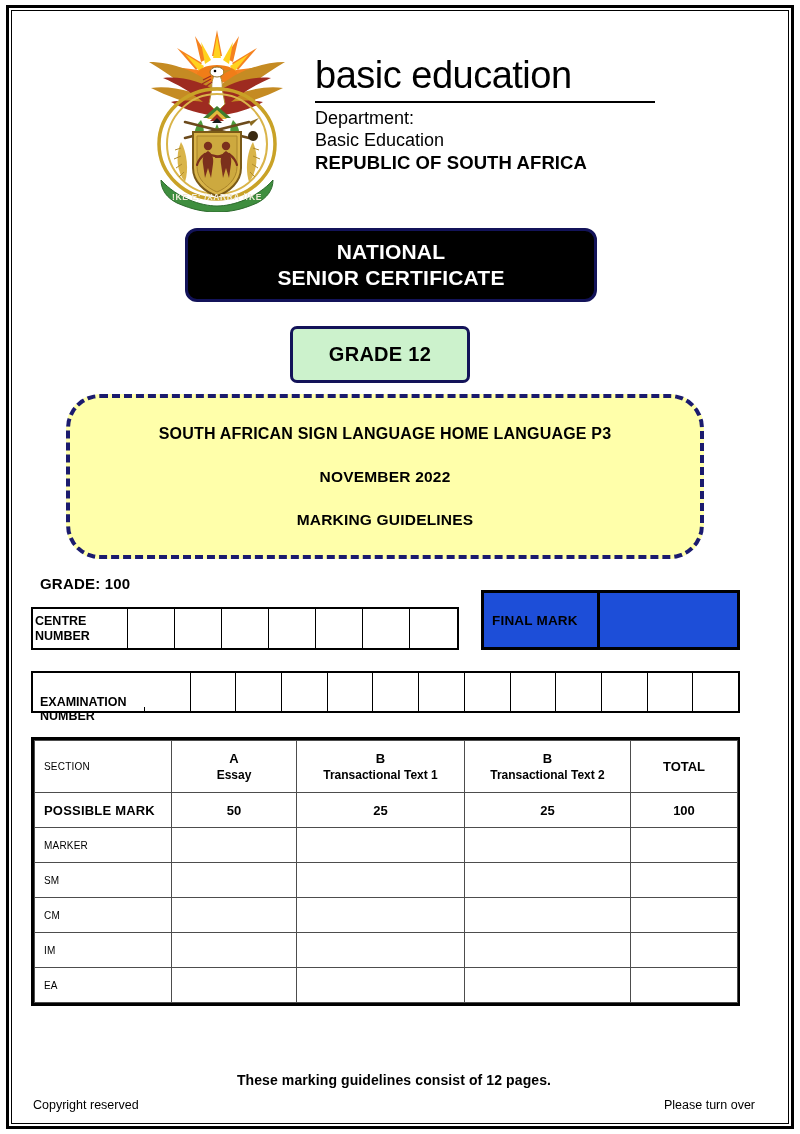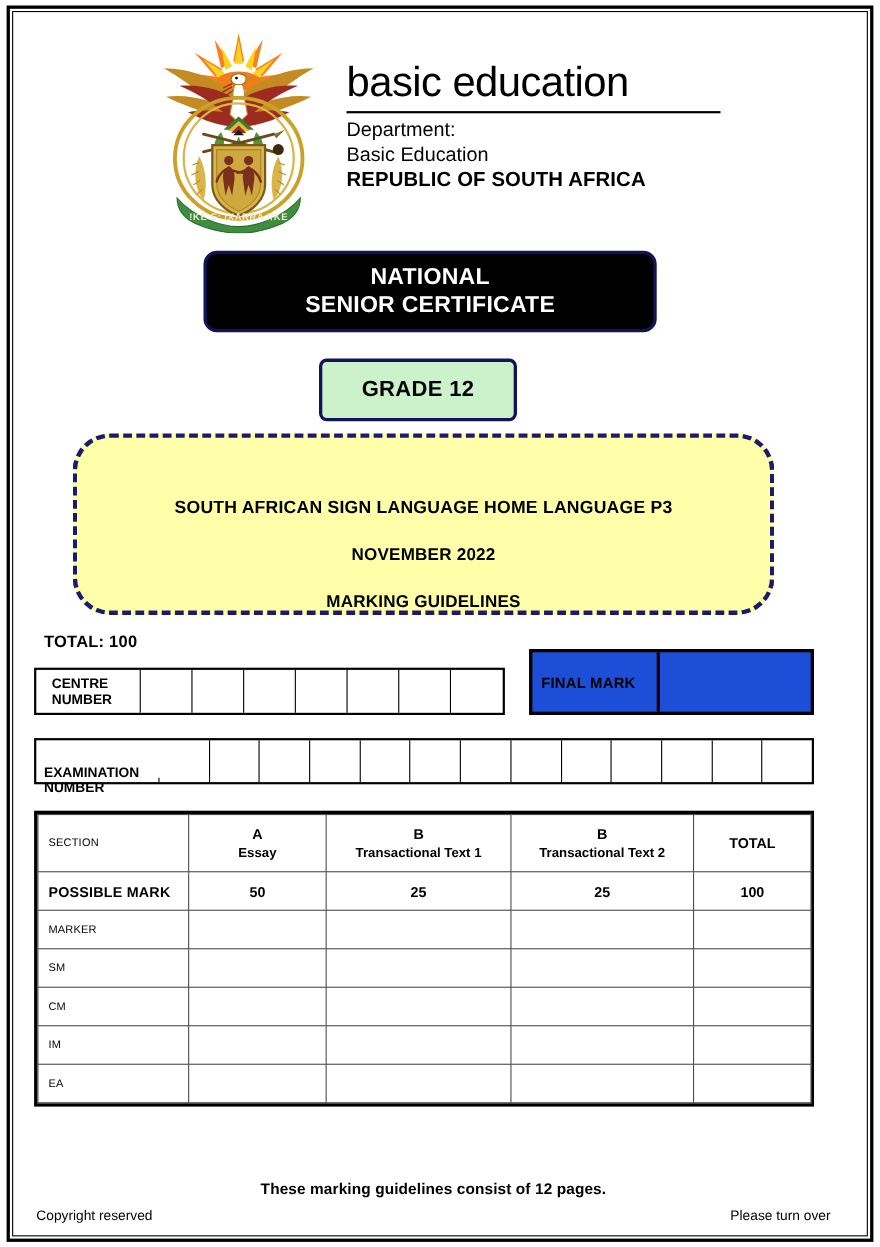--- a/index.html
+++ b/index.html
@@ -145,21 +145,21 @@
     top: 394px;
     width: 638px;
     height: 165px;
     background: #ffffaa;
     border: 4px dashed #1b1b6e;
     border-radius: 34px;
     box-sizing: border-box;
     display: flex;
     flex-direction: column;
     align-items: center;
-    justify-content: flex-end;
+    justify-content: center;
   }
   .subject-line {
     font-size: 15.5px;
     font-weight: bold;
     letter-spacing: 0.2px;
     line-height: 1;
     margin: 0;
     text-align: center;
     color: #000;
   }
@@ -185,21 +185,21 @@
     border: 2.5px solid #000;
     box-sizing: border-box;
     display: flex;
     background: #fff;
   }
   .centre-label {
     width: 95px;
     display: flex;
     flex-direction: column;
     justify-content: center;
-    padding-left: 14px;
+    padding-left: 2px;
     font-size: 12.5px;
     font-weight: bold;
     line-height: 1.16;
     border-right: 1.5px solid #000;
     box-sizing: border-box;
   }
   .cn-cell {
     width: 47px;
     border-right: 1.5px solid #000;
     box-sizing: border-box;
@@ -452,21 +452,21 @@
   <div class="grade-box">
     <span class="grade-text">GRADE 12</span>
   </div>
 
   <div class="subject-box">
     <div class="subject-line l1">SOUTH AFRICAN SIGN LANGUAGE HOME LANGUAGE P3</div>
     <div class="subject-line l2">NOVEMBER 2022</div>
     <div class="subject-line l3">MARKING GUIDELINES</div>
   </div>
 
-  <div class="marks-label">TOTAL: 100</div>
+  <div class="marks-label">GRADE: 100</div>
 
   <div class="centre-strip">
     <div class="centre-label">
       <span>CENTRE</span>
       <span>NUMBER</span>
     </div>
     <div class="cn-cell"></div>
     <div class="cn-cell"></div>
     <div class="cn-cell"></div>
     <div class="cn-cell"></div>

